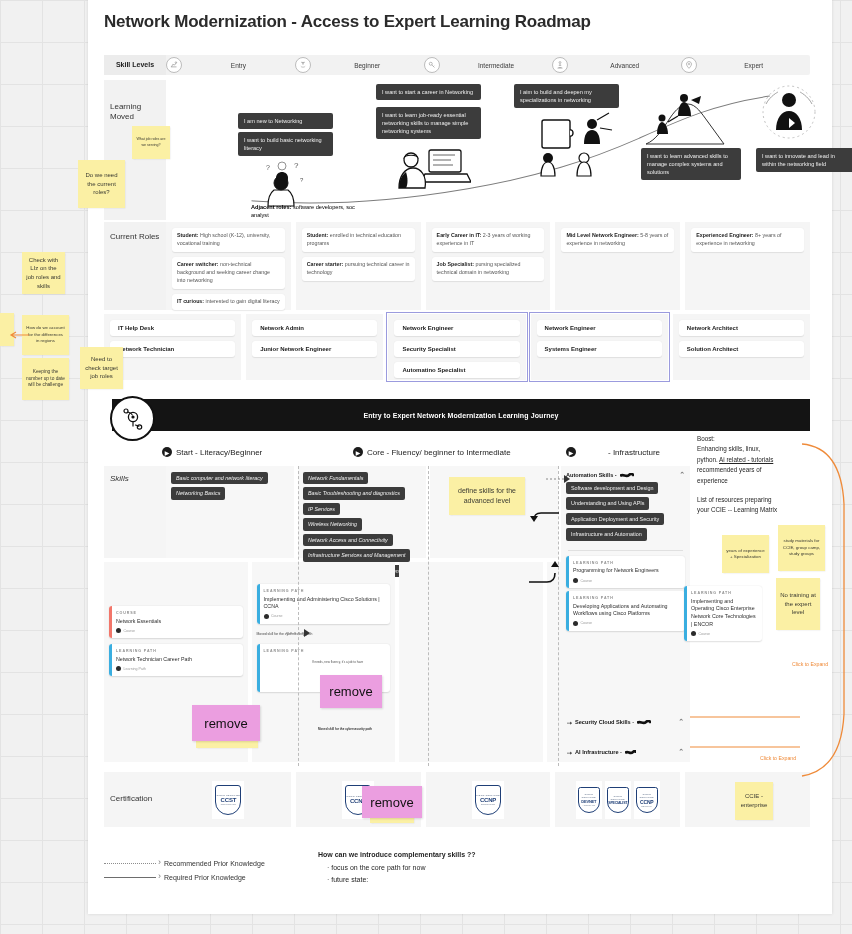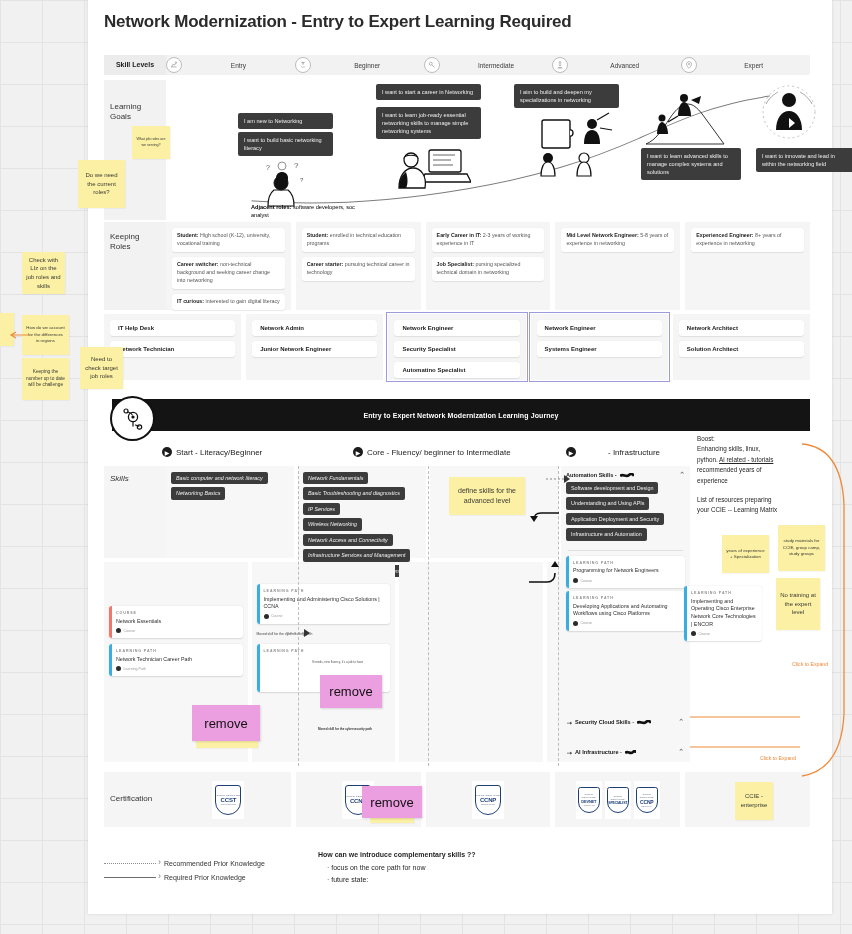--- a/index.html
+++ b/index.html
@@ -220,21 +220,21 @@
     position:absolute; border-left:1px dashed #bcbcbc;
   }
 </style>
 </head>
 <body>
 
 <div id="grid-bg"></div>
 
 <div id="board"></div>
 
-<div id="page-title">Network Modernization - Entry to Expert Learning Required</div>
+<div id="page-title">Network Modernization - Access to Expert Learning Roadmap</div>
 
 <div class="strip" id="skill-row">
   <div class="rowlabel">Skill Levels</div>
   <div class="lvlcell">
     <div class="lvl-ico">
       <svg width="10" height="10" viewBox="0 0 16 16">
           <path d="M3 11h9M4 11l2-4 3 1 3-4" stroke="#8a8a8a" fill="none" stroke-width="1"></path>
           <circle cx="11" cy="4" r="1.2" fill="none" stroke="#8a8a8a" stroke-width=".8"></circle>
         </svg>
     </div>
@@ -272,21 +272,21 @@
       <svg width="10" height="10" viewBox="0 0 16 16">
           <path d="M8 2.5c2.2 0 4 1.8 4 4 0 2.8-4 6.8-4 6.8S4 9.3 4 6.5c0-2.2 1.8-4 4-4z" fill="none" stroke="#8a8a8a" stroke-width=".9"></path>
           <circle cx="8" cy="6.4" r="1.3" fill="none" stroke="#8a8a8a" stroke-width=".8"></circle>
         </svg>
     </div>
     <div class="lvl-name">Expert</div>
   </div>
 </div>
 
 <div class="rowband" id="goals-band">
-  <div class="band-label">Learning Goals</div>
+  <div class="band-label">Learning Moved</div>
   <div id="goals-canvas">
     <svg id="goal-path" viewBox="0 0 640 140" preserveAspectRatio="none">
       <path d="M85,120 C160,126 230,120 300,108 C370,96 420,80 470,58 C510,40 545,24 600,16" fill="none" stroke="#7d7d7d" stroke-width="1"></path>
     </svg>
 
     <div class="goal-chip" style="left:72px; top:33px; width:95px;">I am new to Networking</div>
     <div class="goal-chip" style="left:72px; top:52px; width:95px;">I want to build basic networking literacy</div>
     <div class="goal-chip" style="left:210px; top:4px; width:105px;">I want to start a career in Networking</div>
     <div class="goal-chip" style="left:210px; top:27px; width:105px;">I want to learn job-ready essential networking skills to manage simple networking systems</div>
     <div class="goal-chip" style="left:348px; top:4px; width:105px;">I aim to build and deepen my specializations in networking</div>
@@ -344,21 +344,21 @@
       <path d="M12 22c4-8 12-12 12-12M58 22c-4-8-12-12-12-12" stroke="#999" stroke-width=".9" fill="none"></path>
     </svg>
 
     <div style="position:absolute; left:85px; top:124px; font-size:5.6px; line-height:1.4; width:105px;">
       <b>Adjacent roles:</b><span> software developers, soc analyst</span>
     </div>
   </div>
 </div>
 
 <div class="rowband" id="roles-band">
-  <div class="band-label">Keeping Roles</div>
+  <div class="band-label">Current Roles</div>
   <div class="band-cols">
     <div class="band-col">
       <div class="rolecard"><b>Student:</b><span> High school (K-12), university, vocational training</span></div>
       <div class="rolecard"><b>Career switcher:</b><span> non-technical background and seeking career change into networking</span></div>
       <div class="rolecard"><b>IT curious:</b><span> interested to gain digital literacy</span></div>
     </div>
     <div class="band-col">
       <div class="rolecard"><b>Student:</b><span> enrolled in technical education programs</span></div>
       <div class="rolecard"><b>Career starter:</b><span> pursuing technical career in technology</span></div>
     </div>

